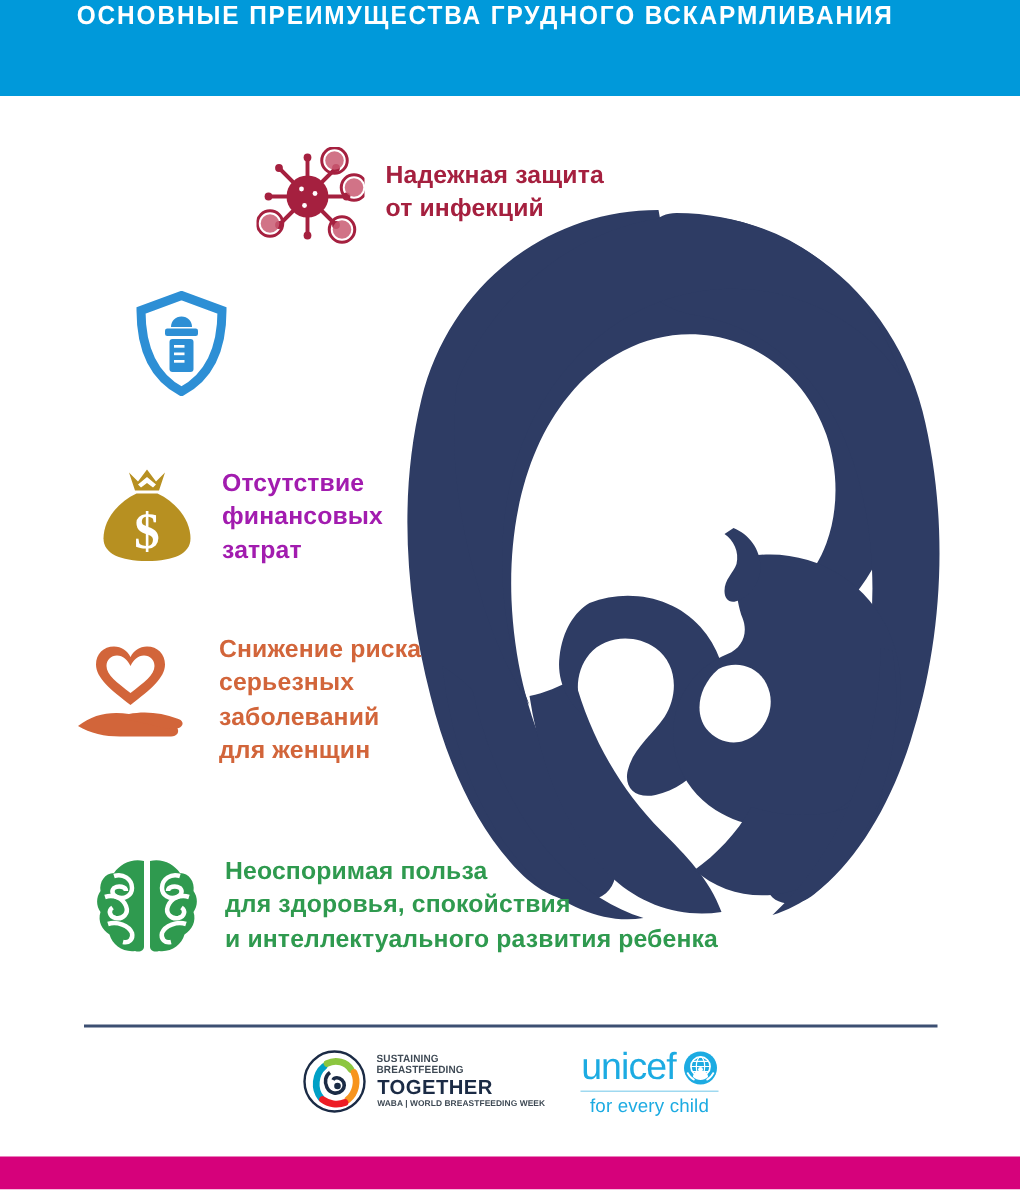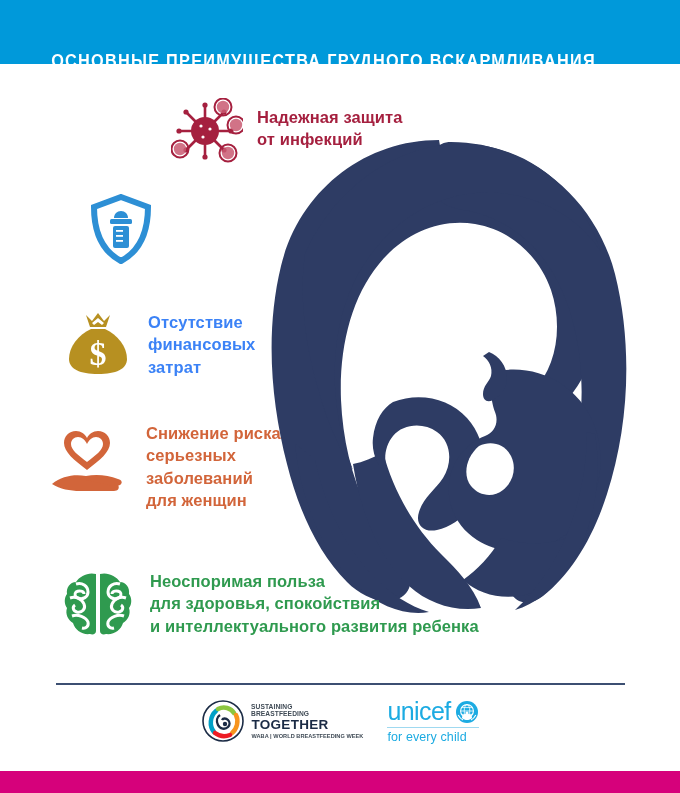--- a/index.html
+++ b/index.html
@@ -16,21 +16,21 @@
   }
 
   
   #header-band {
     position: absolute;
     left: 0; top: 0;
     width: 680px;
     height: 72px;
     background: #0099da;
     display: flex;
-    align-items: flex-end;
+    align-items: flex-start;
   }
   #header-title {
     color: #ffffff;
     font-size: 17.5px;
     font-weight: bold;
     letter-spacing: 1.35px;
     padding-left: 55px;
     white-space: nowrap;
     transform: scaleX(0.93);
     transform-origin: left center;
@@ -74,21 +74,21 @@
     letter-spacing: 0.1px;
   }
 
   #benefit-1 { left: 171px; top: 34px; }
   #benefit-1 .benefit-text { color: #a5203f; margin-left: 14px; margin-top: 8px; }
 
   #benefit-2 { left: 90px; top: 130px; }
   #benefit-2 .benefit-text { color: #2d8fd5; margin-left: 15px; margin-top: 2px; }
 
   #benefit-3 { left: 66px; top: 245px; }
-  #benefit-3 .benefit-text { color: #3b82f6; margin-left: 18px; margin-top: 2px; }
+  #benefit-3 .benefit-text { color: #a21caf; margin-left: 18px; margin-top: 2px; }
 
   #benefit-4 { left: 50px; top: 358px; }
   #benefit-4 .benefit-text { color: #d2653a; margin-left: 18px; margin-top: 0px; }
 
   #benefit-5 { left: 62px; top: 504px; }
   #benefit-5 .benefit-text { color: #2f9a4f; margin-left: 16px; margin-top: 2px; }
 
   
   #footer-divider {
     position: absolute;
@@ -137,21 +137,21 @@
   }
   #waba-footnote {
     font-size: 5.6px;
     font-weight: bold;
     color: #3f4a55;
     letter-spacing: 0.05px;
     margin-top: 2px;
   }
 
   
-  #unicef-logo { flex-direction: column; align-items: flex-start; }
+  #unicef-logo { flex-direction: column; align-items: center; }
   #unicef-row { display: flex; align-items: center; gap: 4px; }
   #unicef-word {
     font-size: 25px;
     color: #1cabe2;
     letter-spacing: -0.6px;
     line-height: 1;
   }
   #unicef-rule {
     width: 100%;
     height: 1px;

